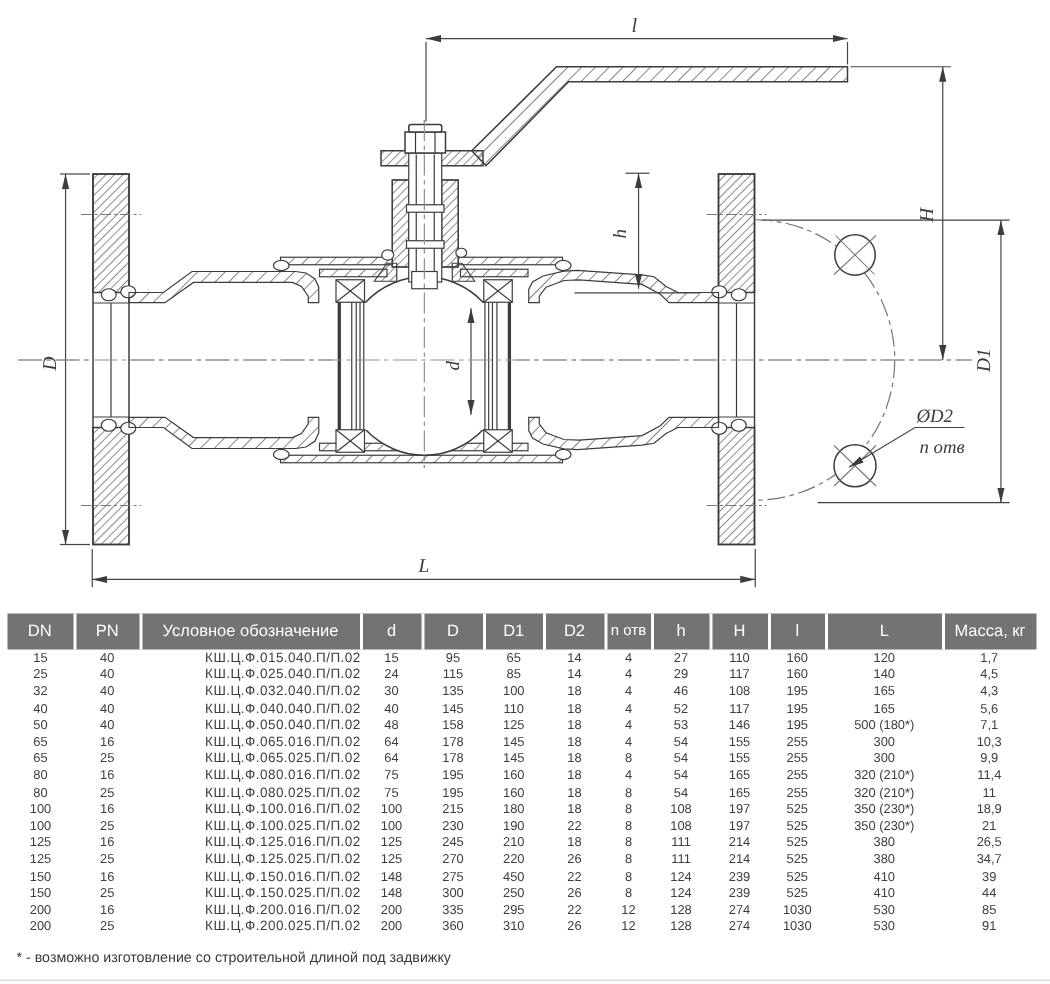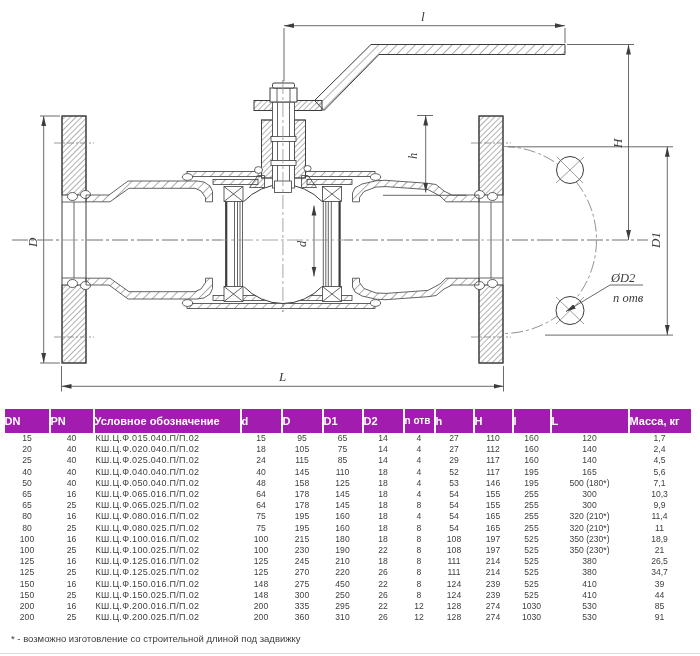--- a/index.html
+++ b/index.html
@@ -1,25 +1,25 @@
 <!DOCTYPE html>
 <html><head><meta charset="utf-8">
 <style>
 html,body{margin:0;padding:0;background:#ffffff;width:700px;height:656px;overflow:hidden;
 font-family:"Liberation Sans",sans-serif;}
 #wrap{position:relative;width:700px;height:656px;}
 #drawing{position:absolute;left:0;top:0;}
 #tbl{position:absolute;left:4.5px;top:408.5px;width:686px;border-collapse:collapse;table-layout:fixed;}
-#tbl th{background:#a21caf;color:#ffffff;font-size:11px;font-weight:bold;height:24px;padding:0;
-border-left:2px solid #ffffff;text-align:left;vertical-align:middle;white-space:nowrap;}
+#tbl th{background:#737373;color:#ffffff;font-size:11px;font-weight:normal;height:24px;padding:0;
+border-left:2px solid #ffffff;text-align:center;vertical-align:middle;white-space:nowrap;}
 #tbl th.otv{font-size:10px;}
 #tbl th:first-child{border-left:none;}
 #tbl td{font-size:8.6px;color:#3e3e3e;height:11.2px;padding:0;text-align:center;vertical-align:middle;
 white-space:nowrap;overflow:hidden;}
-#tbl td.des{text-align:left;padding-left:2px;font-size:9px;letter-spacing:0.3px;margin-top:33px;}
+#tbl td.des{text-align:right;padding-left:2px;font-size:9px;letter-spacing:0.3px;margin-top:33px;}
 #foot{position:absolute;left:11px;top:633px;font-size:9.5px;color:#3a3a3a;}
 #bline{position:absolute;left:0;top:653px;width:700px;height:1px;background:#dcdcdc;}
 </style></head>
 <body>
 <div id="wrap">
 
 <div id="drawing">
 <svg width="700" height="408" viewBox="0 0 700 408">
 <defs>
 <pattern id="hat" patternUnits="userSpaceOnUse" width="4.0" height="4.0" patternTransform="rotate(45)">
@@ -239,48 +239,48 @@
           <td>65</td>
           <td>14</td>
           <td>4</td>
           <td>27</td>
           <td>110</td>
           <td>160</td>
           <td>120</td>
           <td>1,7</td>
         </tr>
 <tr>
-          <td>20</td>
-          <td>40</td>
-          <td class="des">КШ.Ц.Ф.020.040.П/П.02</td>
-          <td>18</td>
-          <td>105</td>
-          <td>75</td>
-          <td>14</td>
-          <td>4</td>
-          <td>27</td>
-          <td>112</td>
-          <td>160</td>
-          <td>140</td>
-          <td>2,4</td>
-        </tr>
-<tr>
           <td>25</td>
           <td>40</td>
           <td class="des">КШ.Ц.Ф.025.040.П/П.02</td>
           <td>24</td>
           <td>115</td>
           <td>85</td>
           <td>14</td>
           <td>4</td>
           <td>29</td>
           <td>117</td>
           <td>160</td>
           <td>140</td>
           <td>4,5</td>
+        </tr>
+<tr>
+          <td>32</td>
+          <td>40</td>
+          <td class="des">КШ.Ц.Ф.032.040.П/П.02</td>
+          <td>30</td>
+          <td>135</td>
+          <td>100</td>
+          <td>18</td>
+          <td>4</td>
+          <td>46</td>
+          <td>108</td>
+          <td>195</td>
+          <td>165</td>
+          <td>4,3</td>
         </tr>
 <tr>
           <td>40</td>
           <td>40</td>
           <td class="des">КШ.Ц.Ф.040.040.П/П.02</td>
           <td>40</td>
           <td>145</td>
           <td>110</td>
           <td>18</td>
           <td>4</td>

